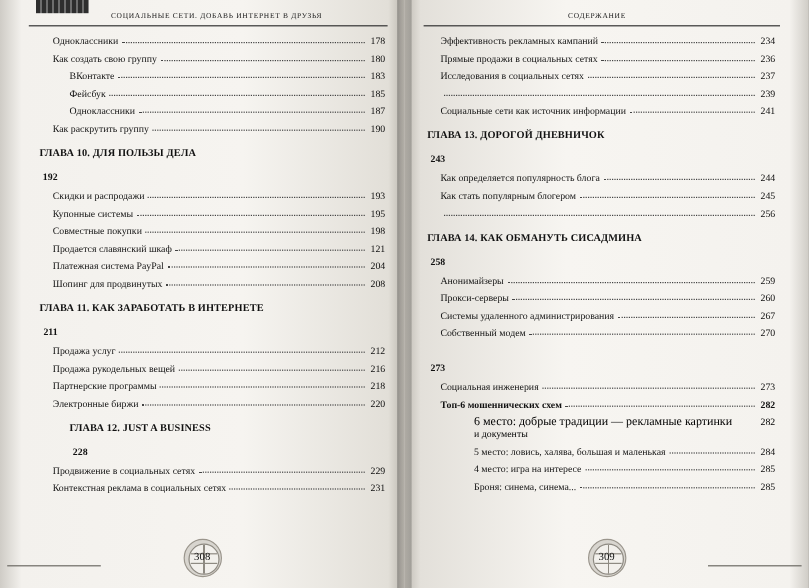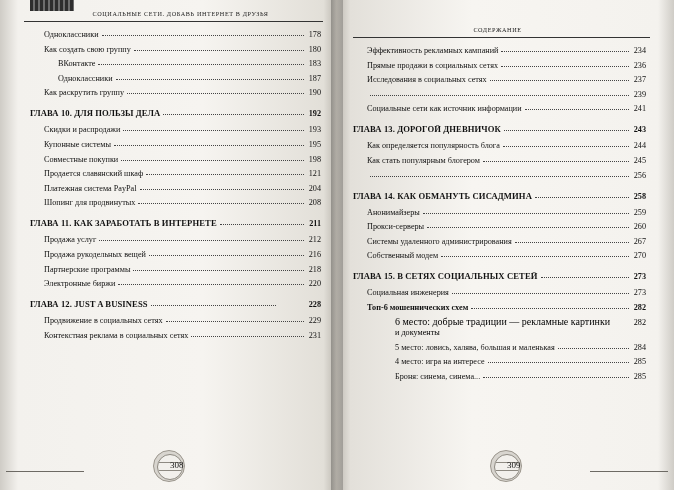--- a/index.html
+++ b/index.html
@@ -27,21 +27,21 @@
     height: 490px;
     box-sizing: border-box;
     overflow: hidden;
   }
   .page.left {
     background: linear-gradient(to right, #cfccc6 0px, #f3f1ed 18px, #f6f4f0 60%, #e2dfd8 96%, #b9b5ad 100%);
     padding: 8px 16px 0 30px;
   }
   .page.right {
     background: linear-gradient(to left, #cfccc6 0px, #f4f2ee 16px, #f7f5f1 60%, #e3e0da 96%, #bdb9b1 100%);
-    padding: 24px 28px 0 16px;
+    padding: 8px 28px 0 16px;
   }
   .gutter {
     position: absolute;
     top: 0;
     left: 331px;
     width: 12px;
     height: 490px;
     background: linear-gradient(to right, rgba(0,0,0,0.28), rgba(0,0,0,0.06) 45%, rgba(0,0,0,0.22));
     z-index: 5;
     pointer-events: none;
@@ -113,21 +113,21 @@
     min-width: 15px;
   }
 
   
   .lvl-chapter .label {
     font-weight: bold;
     font-size: 8.6px;
     text-transform: uppercase;
     letter-spacing: 0.1px;
   }
-  .lvl-chapter { margin-top: 9px; margin-bottom: 4px; }
+  .lvl-chapter { margin-top: 9px; margin-bottom: 4px; flex-direction: column; }
   .lvl-1 { padding-left: 14px; }
   .lvl-2 { padding-left: 28px; }
   .lvl-3 { padding-left: 42px; }
 
   .two-line {
     padding-left: 42px;
     margin-bottom: 2.6px;
   }
   .two-line .l1 {
     display: flex;
@@ -175,21 +175,21 @@
     left: 1px; right: 1px;
     border-top: 1px solid #8e8a82;
   }
   .medallion .globe:before { top: 7px; }
   .medallion .globe:after { top: 15px; }
   .medallion .num {
     position: absolute;
     width: 100%;
     top: 9px;
     left: 0;
-    text-align: right;
+    text-align: center;
     font-size: 9px;
     font-family: "Liberation Serif", serif;
     color: #111;
     z-index: 2;
   }
   .folio .sidebar-rule {
     position: absolute;
     bottom: 14px;
     height: 1px;
     background: #6d6a64;
@@ -216,20 +216,25 @@
         </div>
         <div class="entry lvl-1">
           <span class="label">Как создать свою группу</span>
           <span class="dots"></span>
           <span class="pg">180</span>
         </div>
         <div class="entry lvl-2">
           <span class="label">ВКонтакте</span>
           <span class="dots"></span>
           <span class="pg">183</span>
+        </div>
+        <div class="entry lvl-2">
+          <span class="label">Фейсбук</span>
+          <span class="dots"></span>
+          <span class="pg">185</span>
         </div>
         <div class="entry lvl-2">
           <span class="label">Одноклассники</span>
           <span class="dots"></span>
           <span class="pg">187</span>
         </div>
         <div class="entry lvl-1">
           <span class="label">Как раскрутить группу</span>
           <span class="dots"></span>
           <span class="pg">190</span>
@@ -387,21 +392,20 @@
           <span class="label">Системы удаленного администрирования</span>
           <span class="dots"></span>
           <span class="pg">267</span>
         </div>
         <div class="entry lvl-1">
           <span class="label">Собственный модем</span>
           <span class="dots"></span>
           <span class="pg">270</span>
         </div>
         <div class="entry lvl-chapter">
-          <span class="label">ГЛАВА 15. В СЕТЯХ СОЦИАЛЬНЫХ СЕТЕЙ</span>
           <span class="dots"></span>
           <span class="pg" style="font-weight: bold;">273</span>
         </div>
         <div class="entry lvl-1">
           <span class="label">Социальная инженерия</span>
           <span class="dots"></span>
           <span class="pg">273</span>
         </div>
         <div class="entry lvl-1">
           <span class="label" style="font-weight: bold;">Топ-6 мошеннических схем</span>

